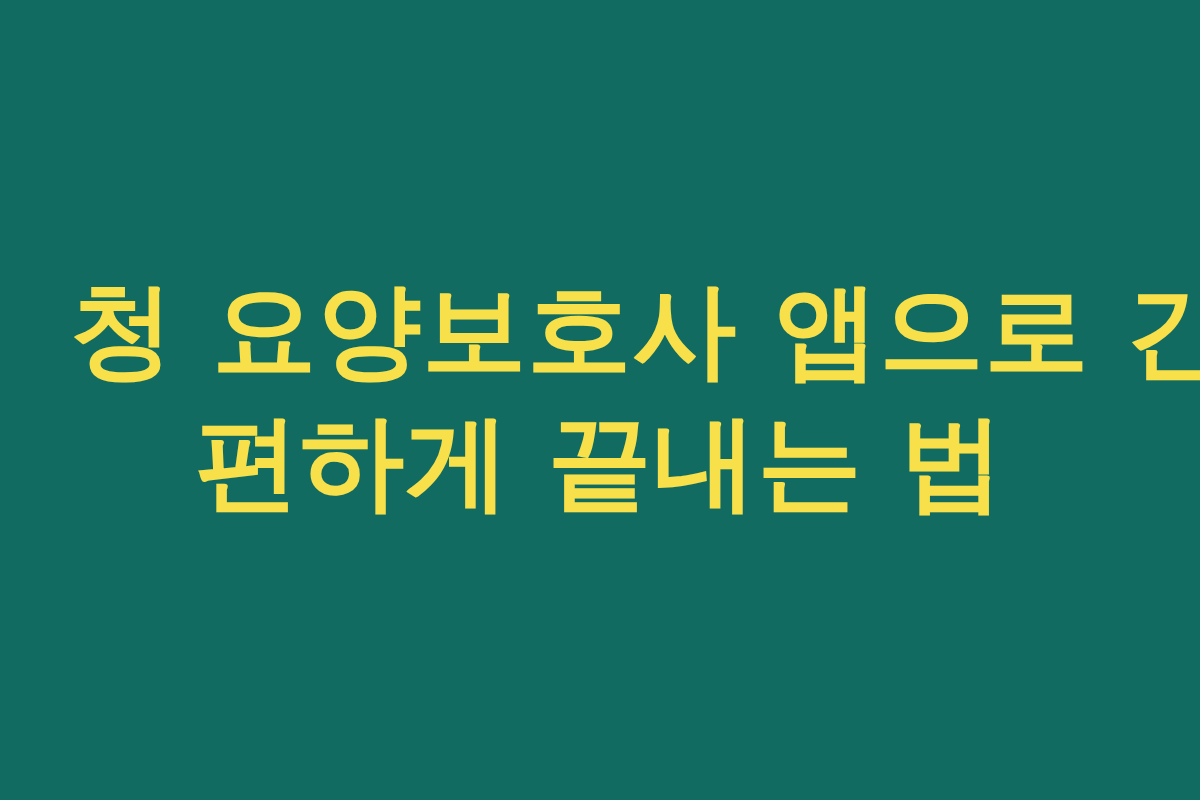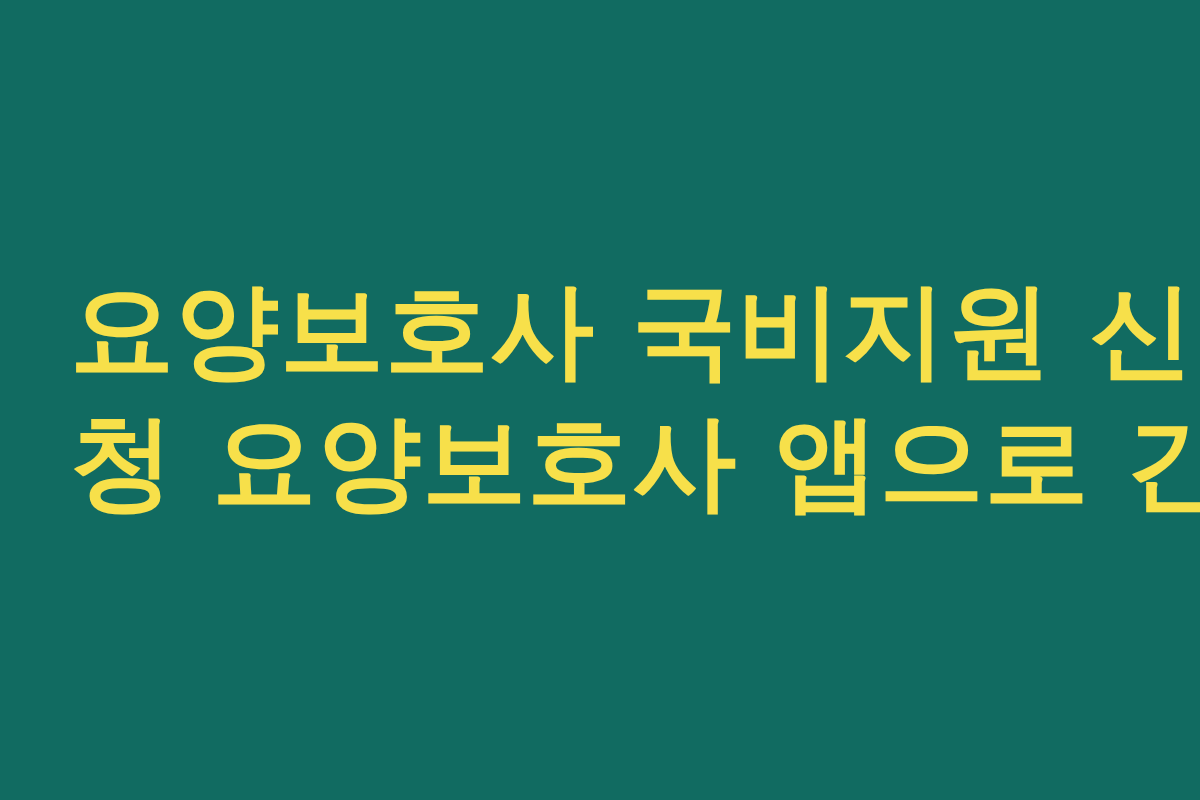--- a/index.html
+++ b/index.html
@@ -58,16 +58,16 @@
 
   .title-line.line-3 {
     letter-spacing: 1px;
   }
 </style>
 </head>
 <body>
 
 <div id="banner">
   <div id="title-block">
-    <span class="title-line line-1">요양보호사 국비지원 신</span>
     <span class="title-line line-2">청 요양보호사 앱으로 간</span>
+    <span class="title-line line-3">편하게 끝내는 법</span>
   </div>
 </div>
 
 </body></html>

